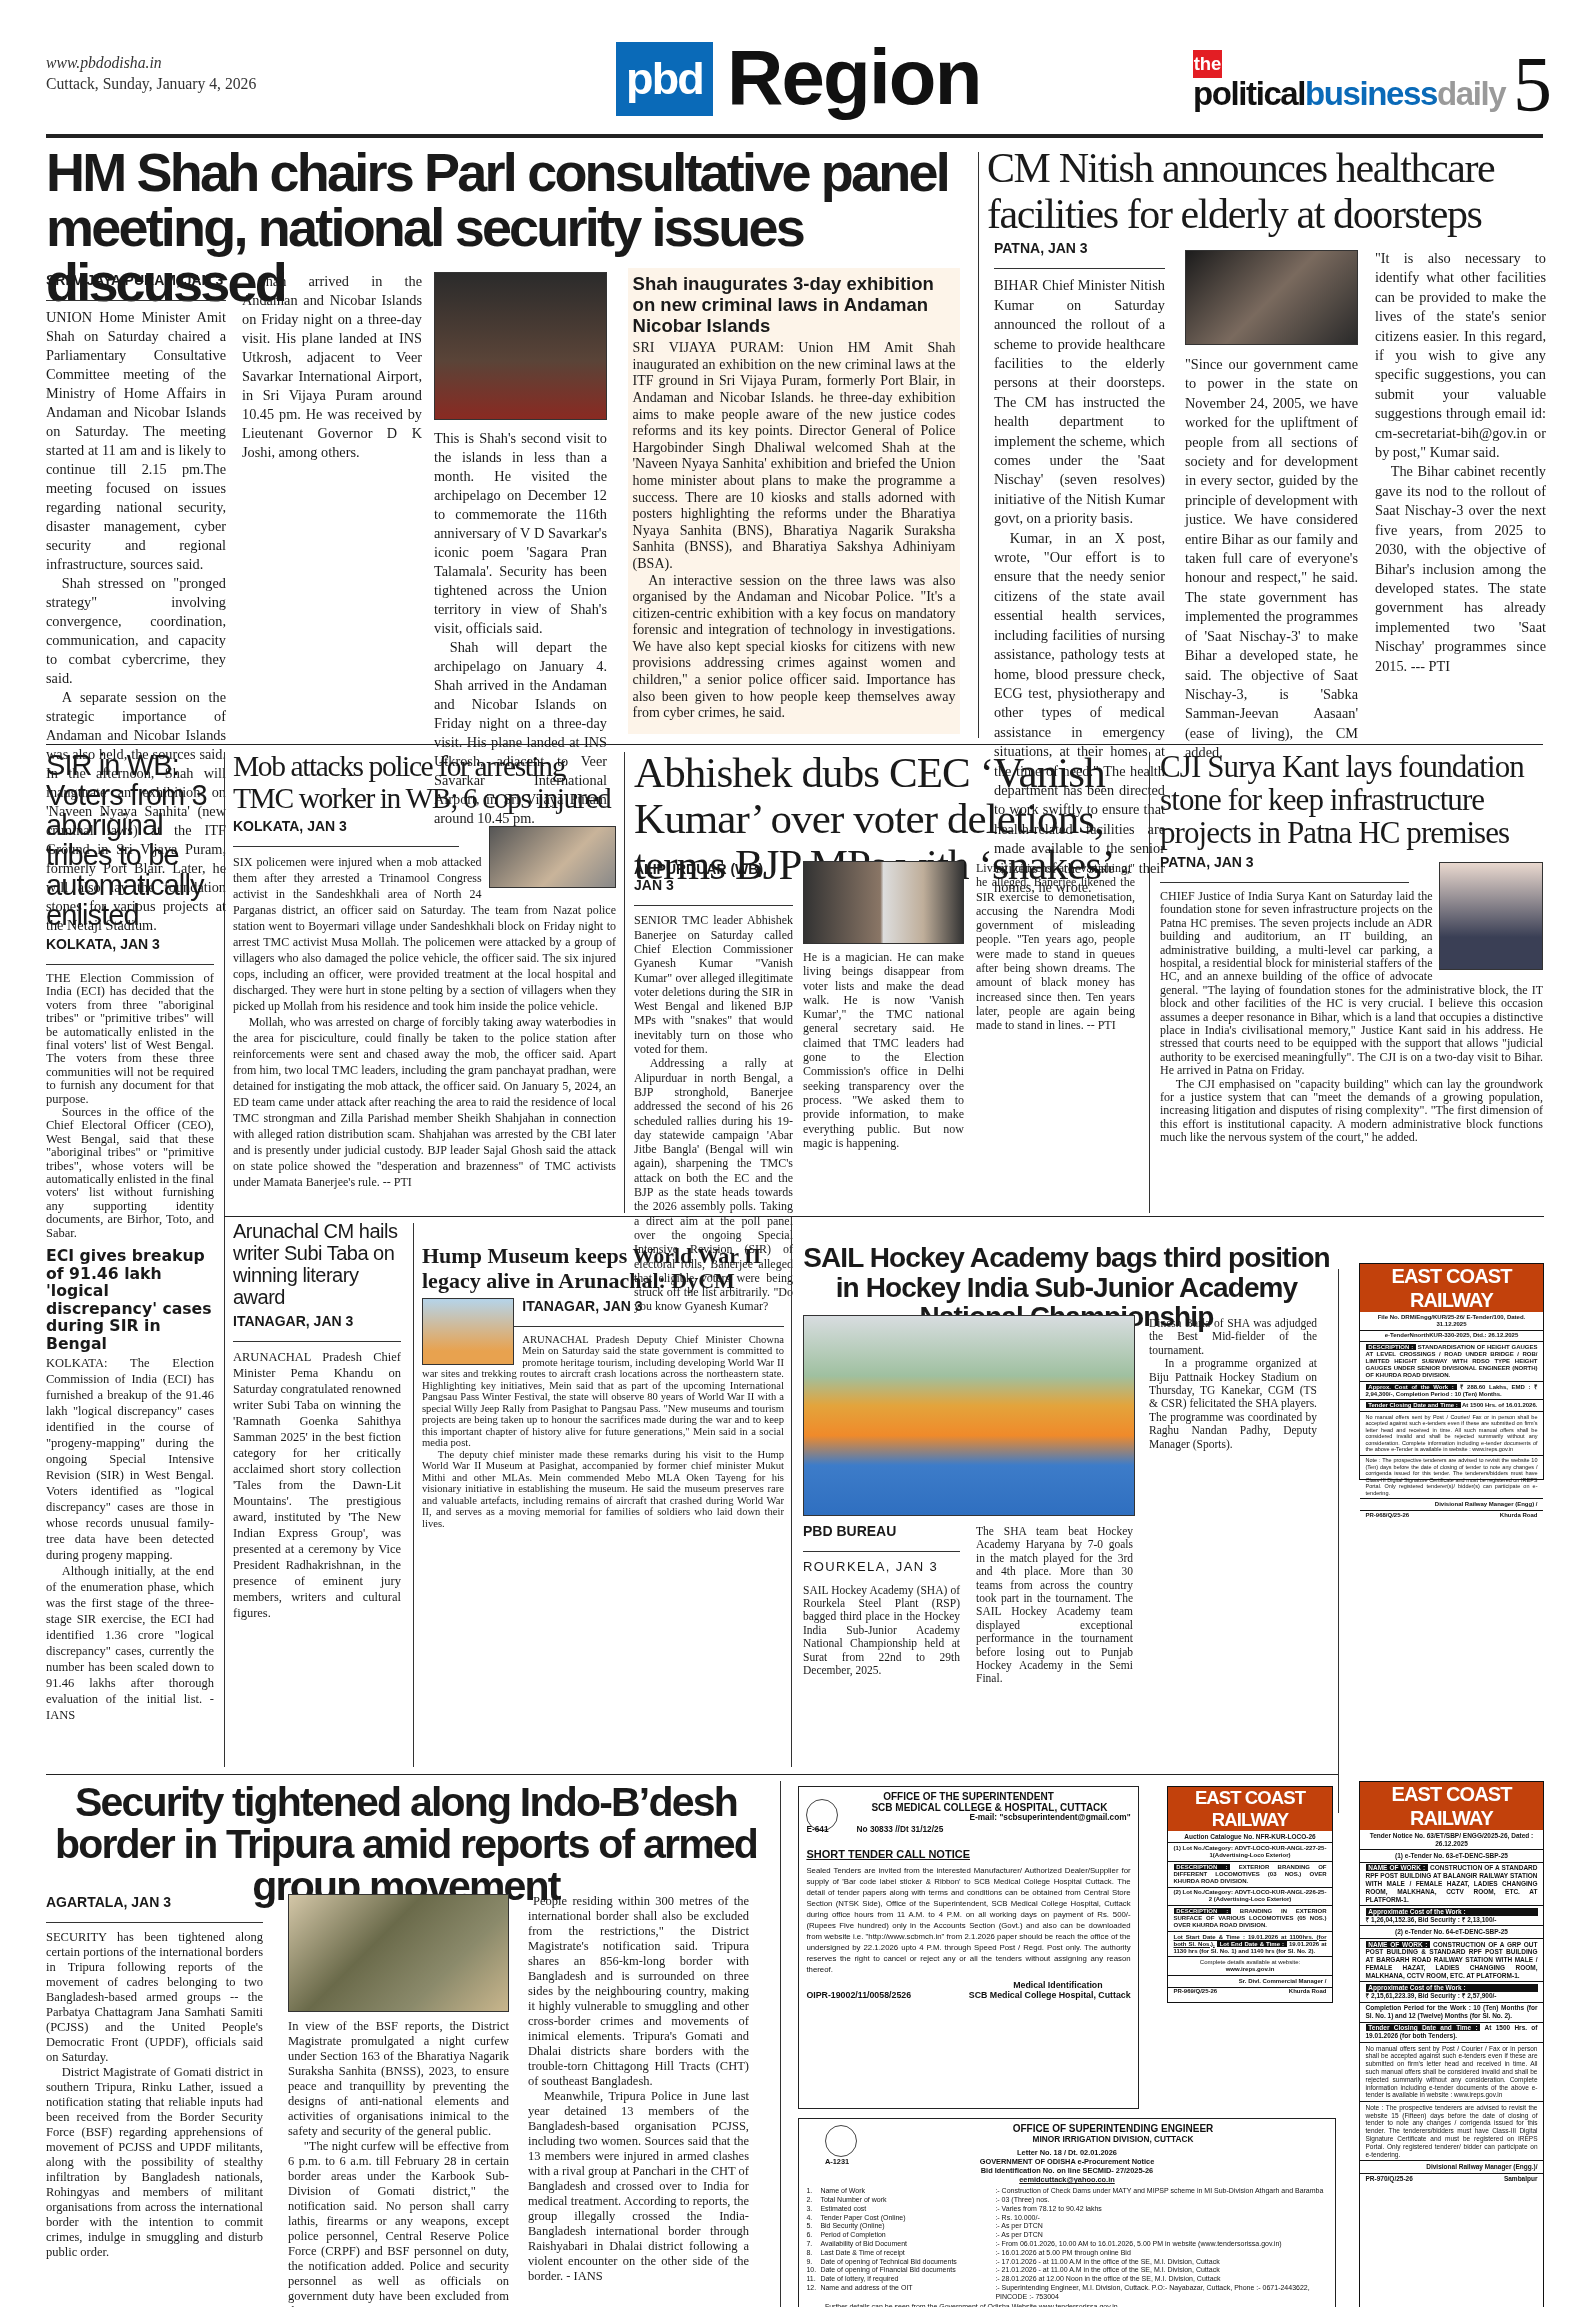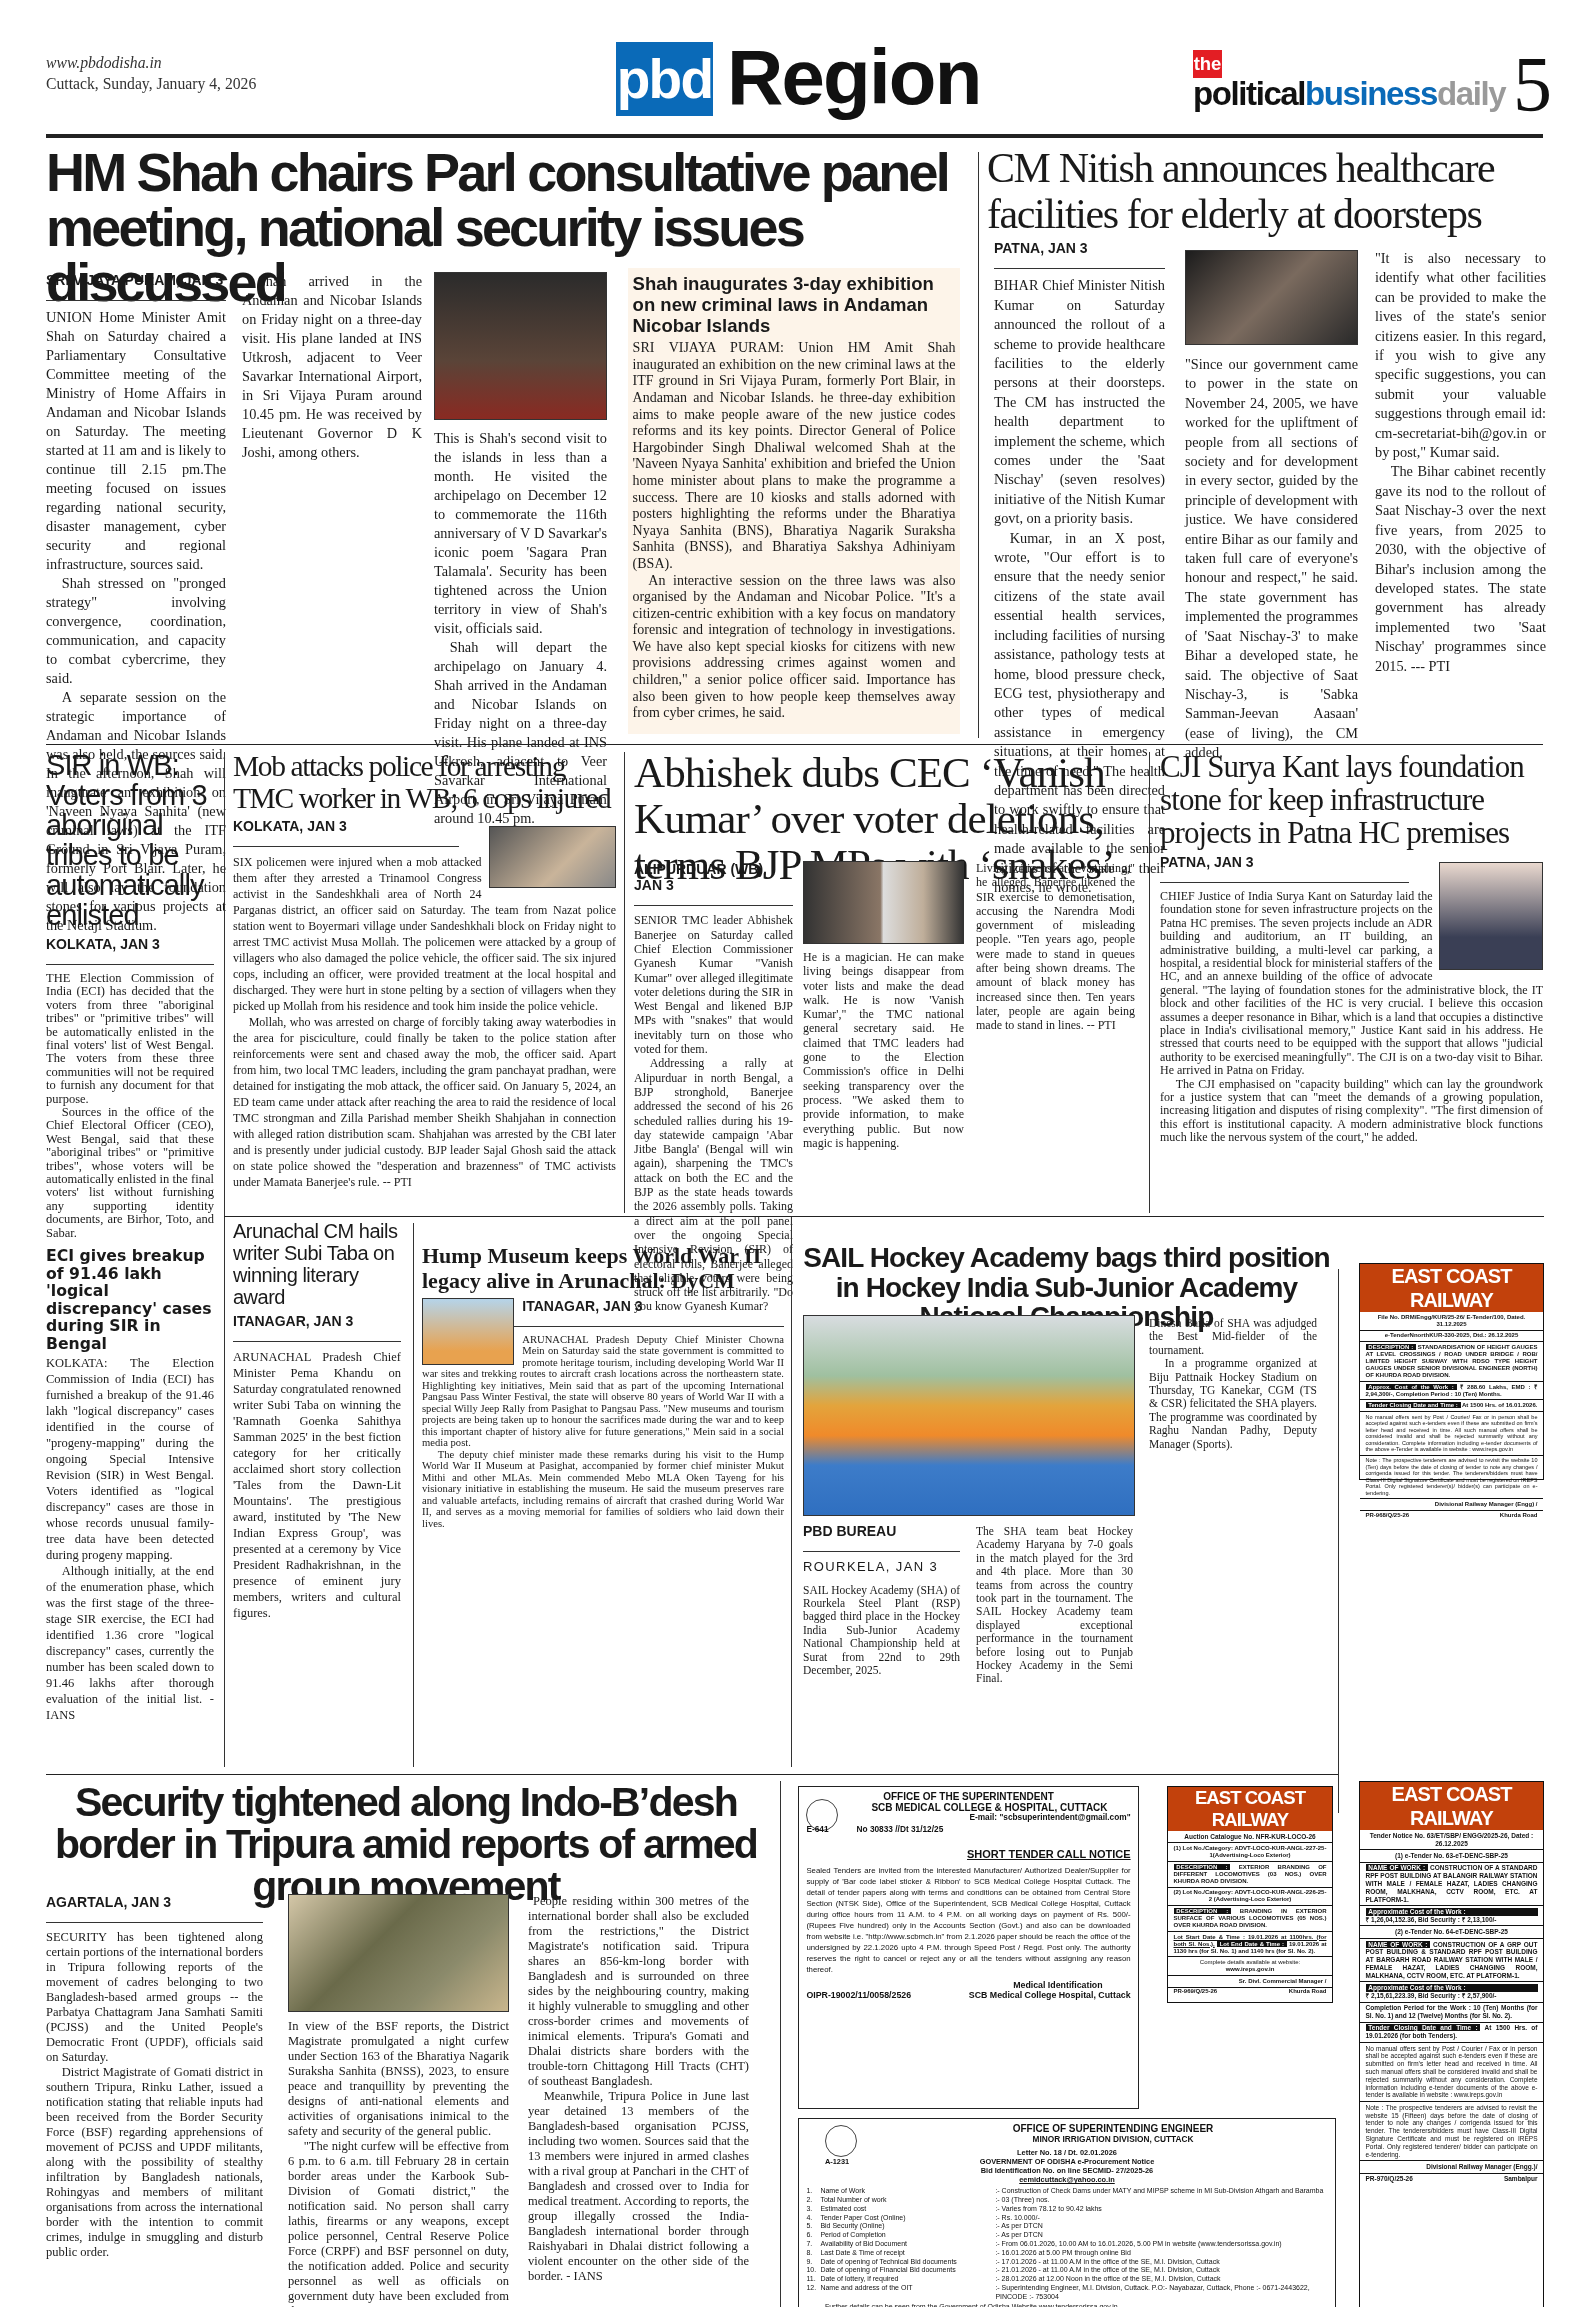--- a/index.html
+++ b/index.html
@@ -17,21 +17,21 @@
 .ad .row{border-bottom:1.4px solid #111;padding:1.8px 5.5px;font-size:12px;line-height:13.4px;text-align:justify}
 .inv{background:#111;color:#fff;padding:0 2.8px}
 .ecr-title{background:#c2410c;color:#fff;text-align:center;font-size:33px;line-height:42px;letter-spacing:-0.9px;font-weight:900}
 .boxad{position:absolute;border:1.4px solid #222;font-family:"Liberation Sans",sans-serif;color:#111}
 </style>
 </head>
 <body>
 
 <div class="abs serif" style="left:46px;top:54px;font-size:15.7px;font-style:italic;color:#333">www.pbdodisha.in</div>
 <div class="abs serif" style="left:46px;top:75px;font-size:15.7px;color:#333">Cuttack, Sunday, January 4, 2026</div>
-<div class="abs" style="left:616px;top:42px;width:97px;height:74px;background:#0a6ab8;color:#fff;font-family:'Liberation Sans',sans-serif;font-weight:700;font-size:55px;line-height:74px;text-align:center;letter-spacing:-1.8px">pbd</div>
+<div class="abs" style="left:616px;top:42px;width:97px;height:74px;background:#0a6ab8;color:#fff;font-family:'Liberation Sans',sans-serif;font-weight:700;font-size:45px;line-height:74px;text-align:center;letter-spacing:-1.8px">pbd</div>
 <div class="abs" style="left:727px;top:36px;font-family:'Liberation Sans',sans-serif;font-weight:900;font-size:78px;line-height:83px;letter-spacing:-1.8px;color:#111">Region</div>
 <div class="abs" style="left:1193px;top:50px;width:29px;height:28px;background:#e31e24;color:#fff;font-family:'Liberation Sans',sans-serif;font-weight:700;font-size:18.5px;text-align:center;line-height:28px">the</div>
 <div class="abs" style="left:1193px;top:75px;font-family:'Liberation Sans',sans-serif;font-weight:700;font-size:33px;letter-spacing:-1.4px;white-space:nowrap">
   <span style="color:#111">political</span><span style="color:#0a6ab8">business</span><span style="color:#9a9a9a">daily</span>
 </div>
 <div class="abs serif" style="left:1513px;top:42px;font-size:78px;line-height:83px;color:#111">5</div>
 <div class="rule" style="left:46px;top:134px;width:1497px;height:3.7px"></div>
 
 <div class="abs" style="left:46px;top:145px;width:918px;font-family:'Liberation Sans',sans-serif;font-weight:700;font-size:54px;line-height:55px;letter-spacing:-2.8px">HM Shah chairs Parl consultative panel meeting, national security issues discussed</div>
 <div class="abs" style="left:46px;top:272px;width:180px">
@@ -214,21 +214,21 @@
 
 <div class="boxad" style="left:798px;top:1786px;width:341px;height:323px;padding:3.7px 7.4px">
   <div style="text-align:center;font-weight:700;font-size:10px">OFFICE OF THE SUPERINTENDENT</div>
   <div style="text-align:center;font-weight:700;font-size:10px;margin-left:42px">SCB MEDICAL COLLEGE &amp; HOSPITAL, CUTTACK</div>
   <div style="width:32px;height:32px;border:0.9px solid #444;border-radius:50%;margin-top:-14px"></div>
   <div style="text-align:right;font-weight:700;font-size:8.3px;margin-top:-18.5px">E-mail: "scbsuperintendent@gmail.com"</div>
   <div style="display:flex;gap:28px;font-weight:700;font-size:8.3px;margin-top:1.8px">
       <span>E-641</span>
       <span>No 30833 //Dt 31/12/25</span>
     </div>
-  <div style="text-align:right;font-weight:700;font-size:11px;text-decoration:underline;margin:14px 0 5.5px">SHORT TENDER CALL NOTICE</div>
+  <div style="text-align:left;font-weight:700;font-size:11px;text-decoration:underline;margin:14px 0 5.5px">SHORT TENDER CALL NOTICE</div>
   <div style="font-size:7.8px;line-height:11px;text-align:justify">Sealed Tenders are invited from the interested Manufacturer/ Authorized Dealer/Supplier for supply of 'Bar code label sticker &amp; Ribbon' to SCB Medical College Hospital Cuttack. The detail of tender papers along with terms and conditions can be obtained from Central Store Section (NTSK Side), Office of the Superintendent, SCB Medical College Hospital, Cuttack during office hours from 11 A.M. to 4 P.M. on all working days on payment of Rs. 500/- (Rupees Five hundred) only in the Accounts Section (Govt.) and also can be downloaded from website i.e. "http://www.scbmch.in" from 2.1.2026 paper should be reach the office of the undersigned by 22.1.2026 upto 4 P.M. through Speed Post / Regd. Post only. The authority reserves the right to cancel or reject any or all the tenders without assigning any reason thereof.</div>
   <div style="text-align:right;font-weight:700;font-size:8.8px;margin-top:4.6px;padding-right:28px">Medical Identification</div>
   <div style="display:flex;justify-content:space-between;font-weight:700;font-size:8.8px">
       <span>OIPR-19002/11/0058/2526</span>
       <span>SCB Medical College Hospital, Cuttack</span>
     </div>
 </div>
 
 <div class="ad" style="left:1167px;top:1786px;width:166px;height:217px">
   <div class="ecr-title" style="font-size:18.5px;line-height:22px">EAST COAST RAILWAY</div>

